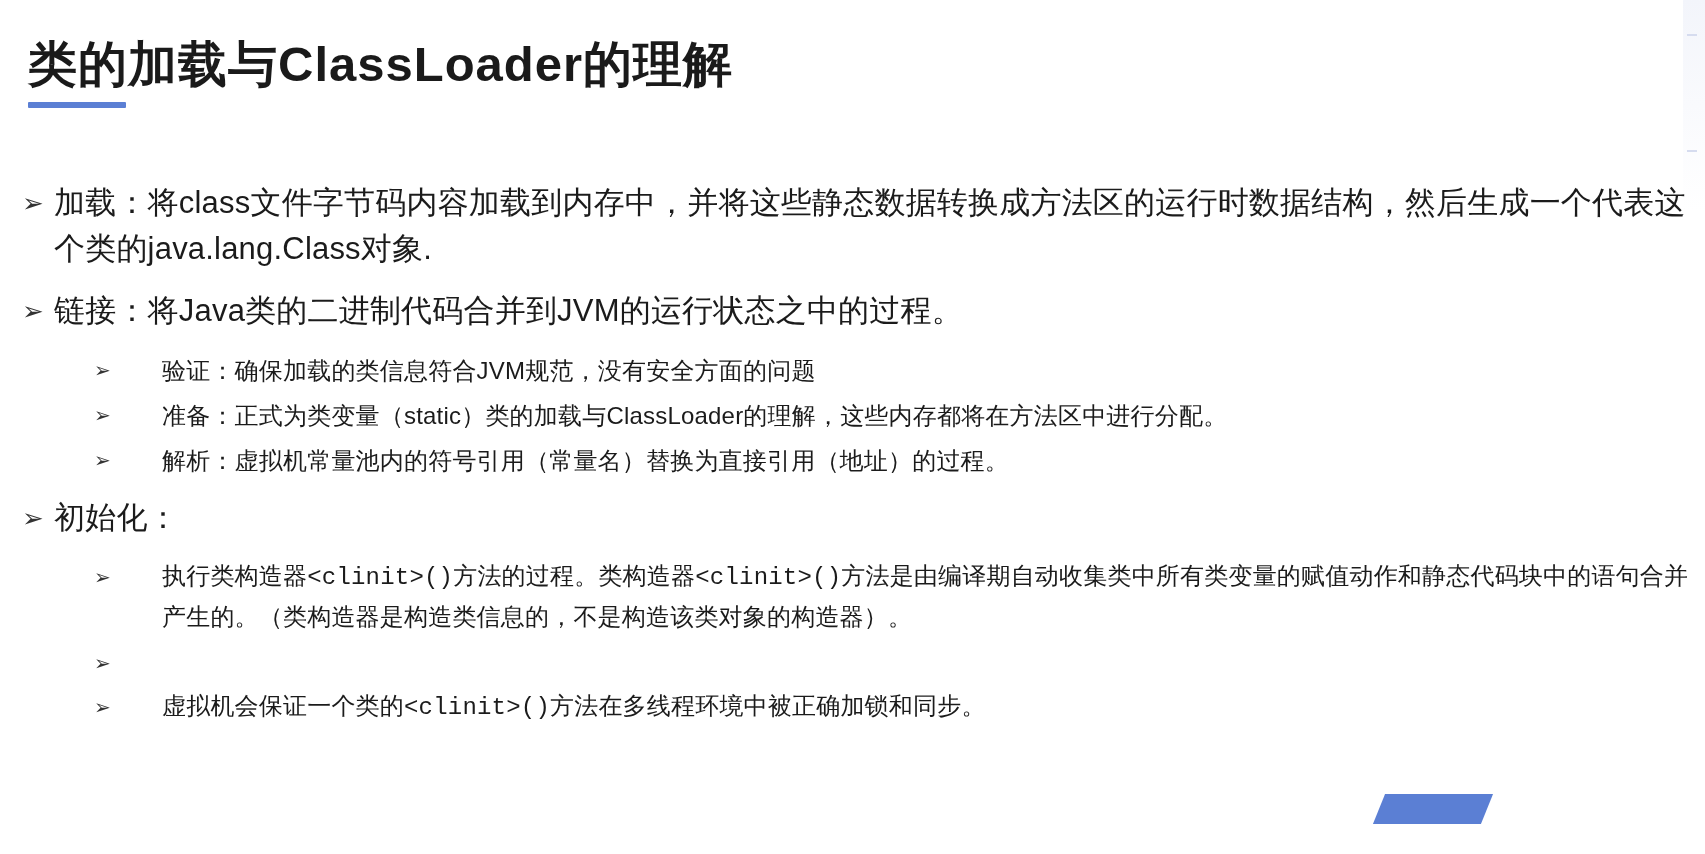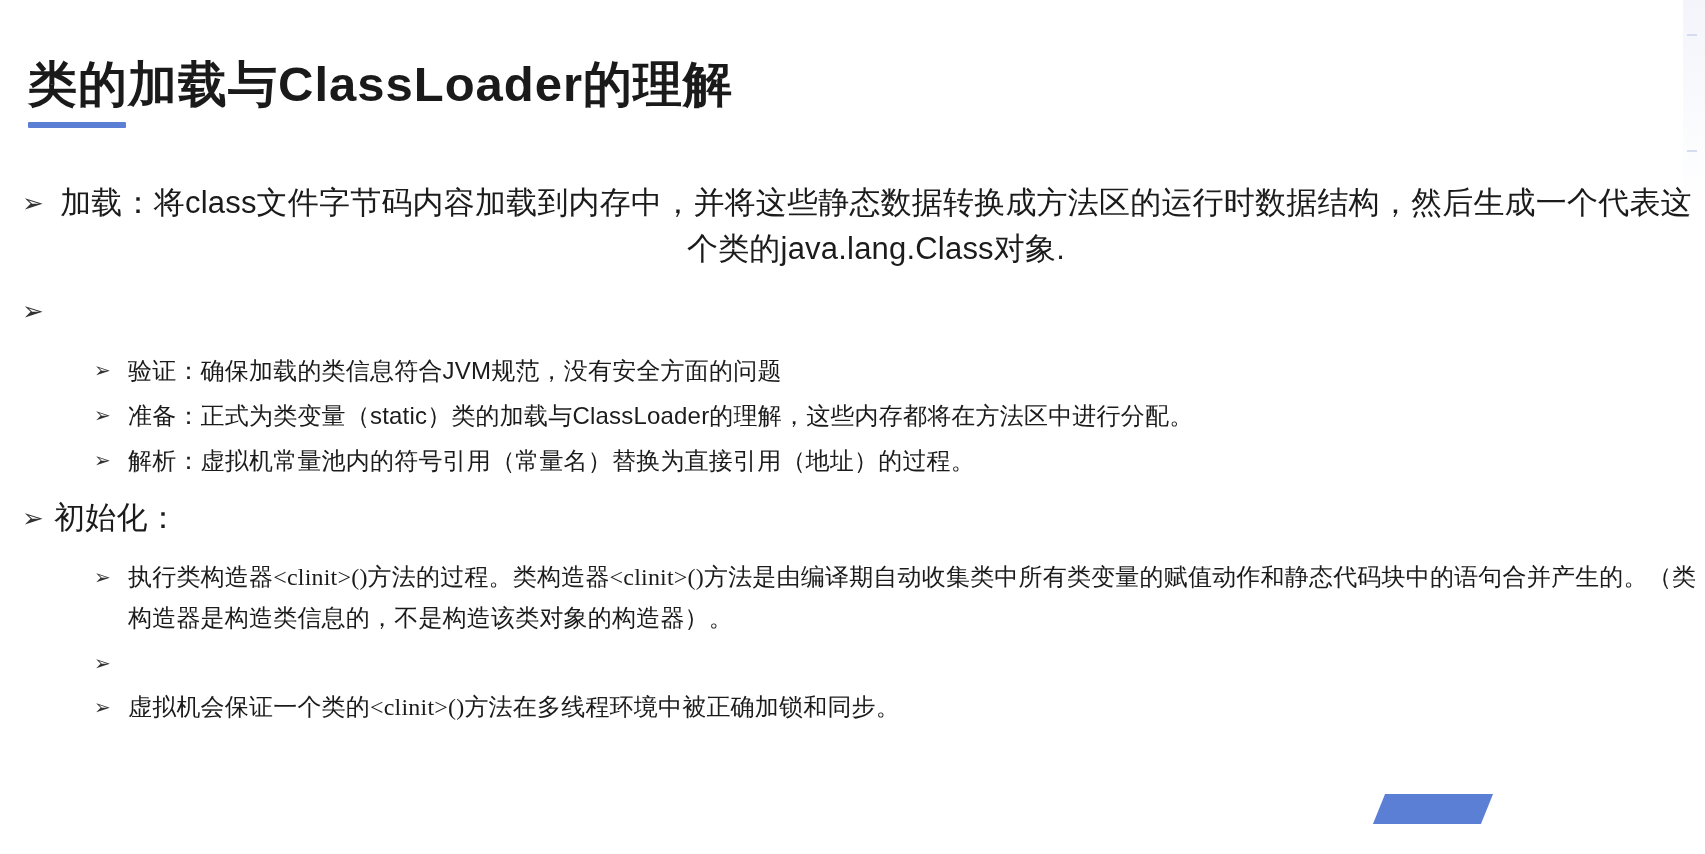--- a/index.html
+++ b/index.html
@@ -29,21 +29,20 @@
     left: 28px;
     top: 36px;
   }
   .slide-title {
     font-size: 49px;
     font-weight: 700;
     letter-spacing: 1px;
     color: #1a1a1a;
     line-height: 1.15;
     white-space: nowrap;
-    margin-top: 20px;
   }
   .title-underline {
     margin-top: 10px;
     width: 98px;
     height: 6px;
     background: #5b7fd4;
     border-radius: 1px;
   }
 
   
@@ -67,47 +66,47 @@
     color: #333;
     text-align: left;
     padding-left: 4px;
     box-sizing: border-box;
   }
   .lvl1 .text {
     font-size: 31px;
     line-height: 46px;
     color: #1b1b1b;
     letter-spacing: 0.2px;
-    text-align: center;
   }
 
   .lvl2 {
     display: flex;
     align-items: flex-start;
     margin-bottom: 4px;
     padding-left: 76px;
   }
   .lvl2 .bullet {
     flex: 0 0 auto;
     width: 34px;
     font-size: 20px;
     line-height: 40px;
     color: #333;
   }
   .lvl2 .text {
     font-size: 24px;
     line-height: 41px;
     color: #1b1b1b;
     letter-spacing: 0.2px;
+    margin-left: 34px;
   }
 
   .spacer-sm { height: 10px; }
 
   .mono-ish {
-    font-family: Liberation Serif, serif;
+    font-family: Liberation Mono, monospace;
     letter-spacing: 0.5px;
   }
 
   
   .corner-deco {
     position: absolute;
     right: 0;
     top: 0;
     width: 22px;
     height: 210px;
@@ -157,20 +156,21 @@
 
     <div class="lvl1">
       <span class="bullet">➢</span>
       <span class="text">加载：将class文件字节码内容加载到内存中，并将这些静态数据转换成方法区的运行时数据结构，然后生成一个代表这个类的java.lang.Class对象.</span>
     </div>
 
     <div class="spacer-sm"></div>
 
     <div class="lvl1">
       <span class="bullet">➢</span>
+      <span class="text"> 链接：将Java类的二进制代码合并到JVM的运行状态之中的过程。</span>
     </div>
 
     <div class="spacer-sm"></div>
 
     <div class="lvl2">
       <span class="bullet">➢</span>
       <span class="text">验证：确保加载的类信息符合JVM规范，没有安全方面的问题</span>
     </div>
 
     <div class="lvl2">

